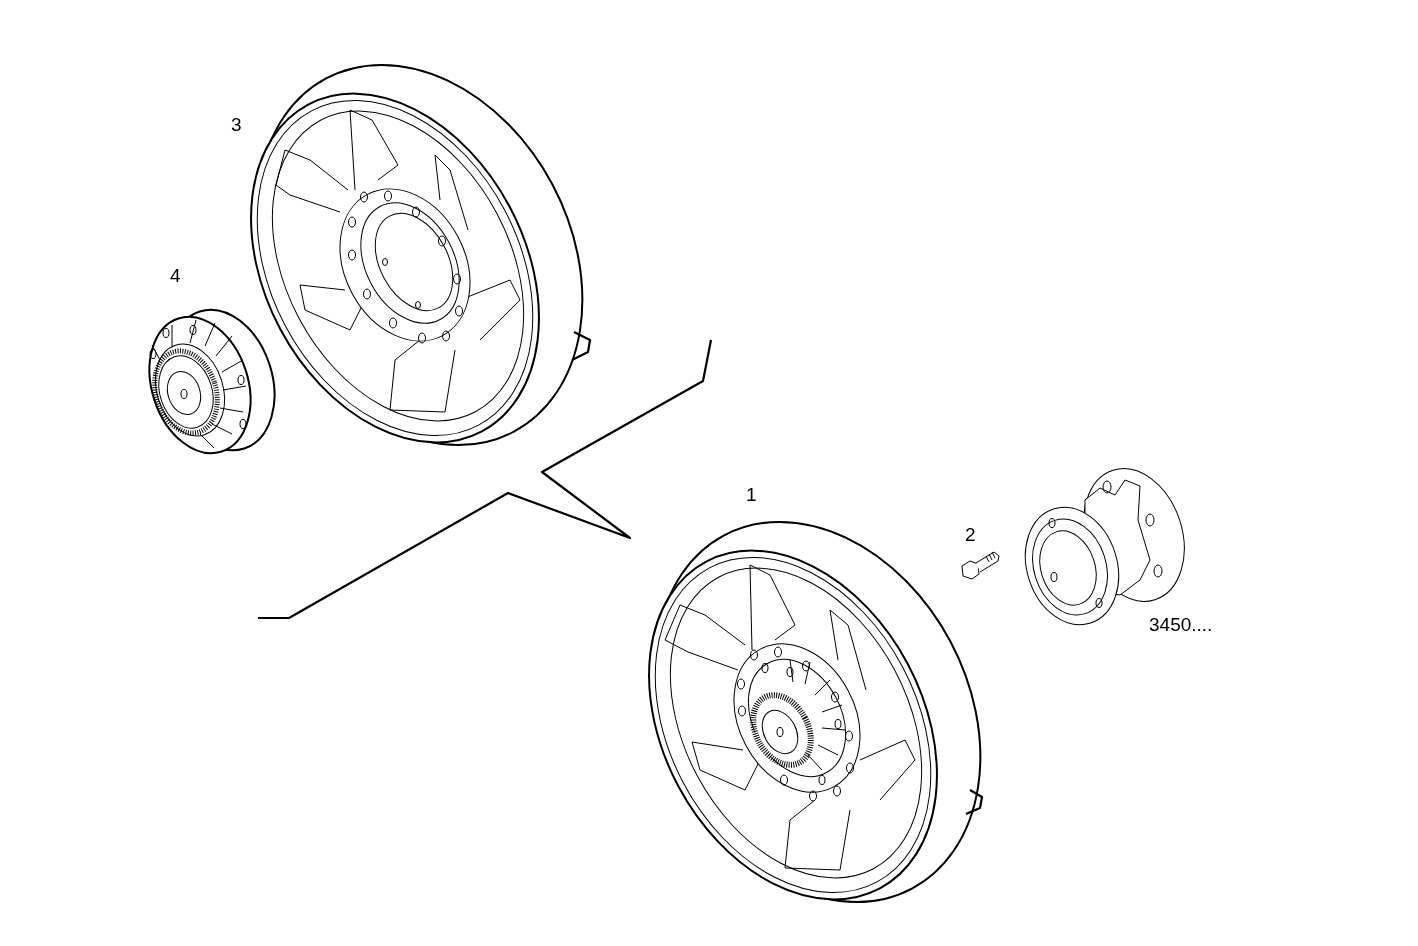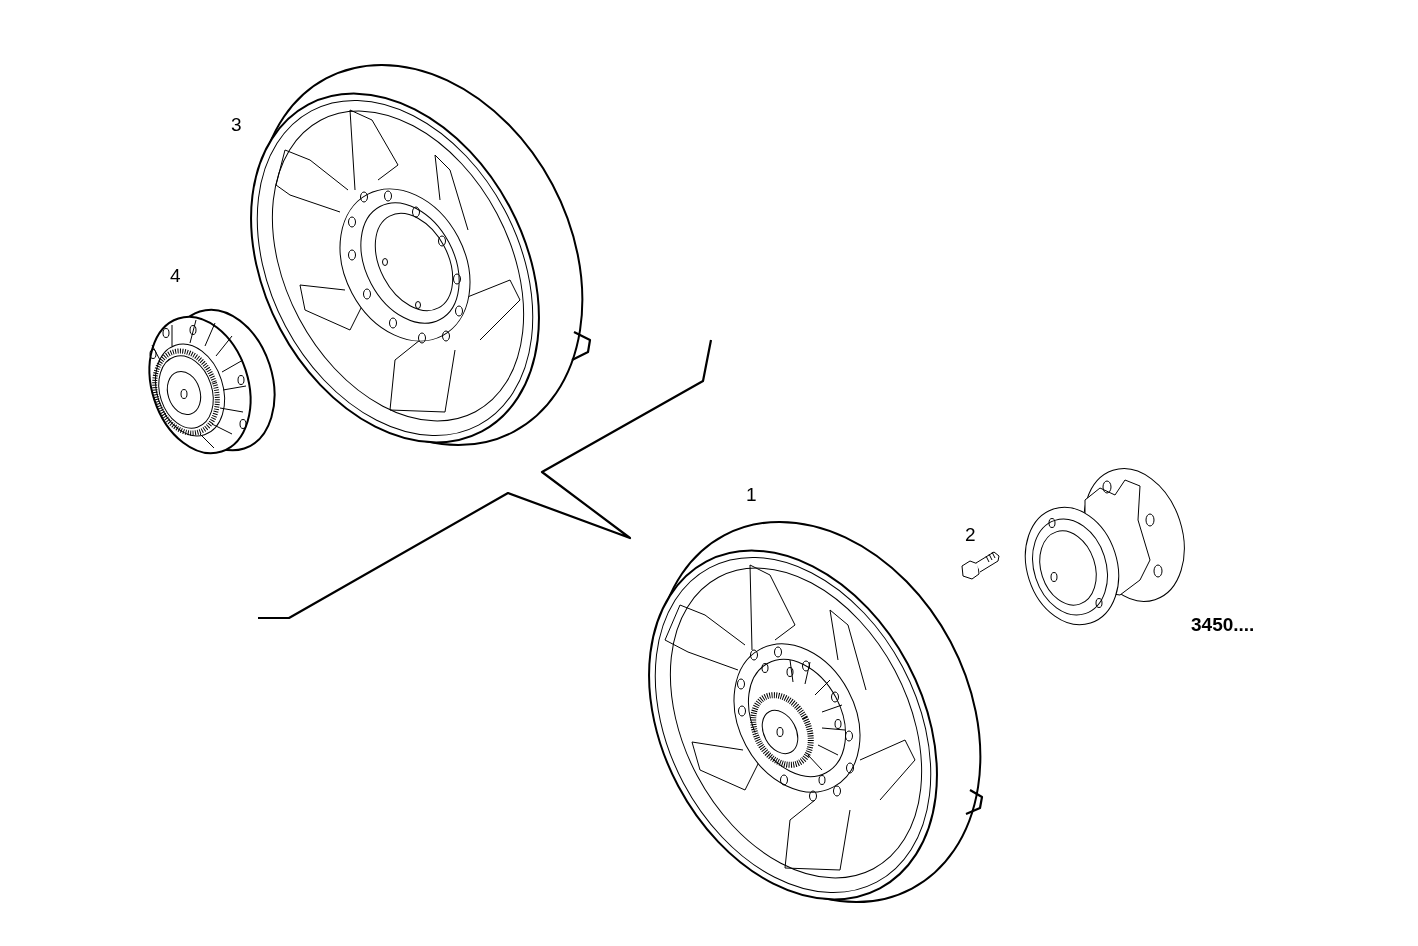--- a/index.html
+++ b/index.html
@@ -163,14 +163,14 @@
       <ellipse cx="1158" cy="571" rx="4" ry="6"></ellipse>
     </g>
   </g>
 </svg>
 
 
 <span class="callout" style="left:231px; top:115px;">3</span>
 <span class="callout" style="left:170px; top:266px;">4</span>
 <span class="callout" style="left:746px; top:485px;">1</span>
 <span class="callout" style="left:965px; top:525px;">2</span>
-<span class="callout" style="left:1191px; top:615px;font-weight:bold;">3450....</span>
+<span class="callout" style="left:1149px; top:615px;">3450....</span>
 </div>
 
 </body></html>

